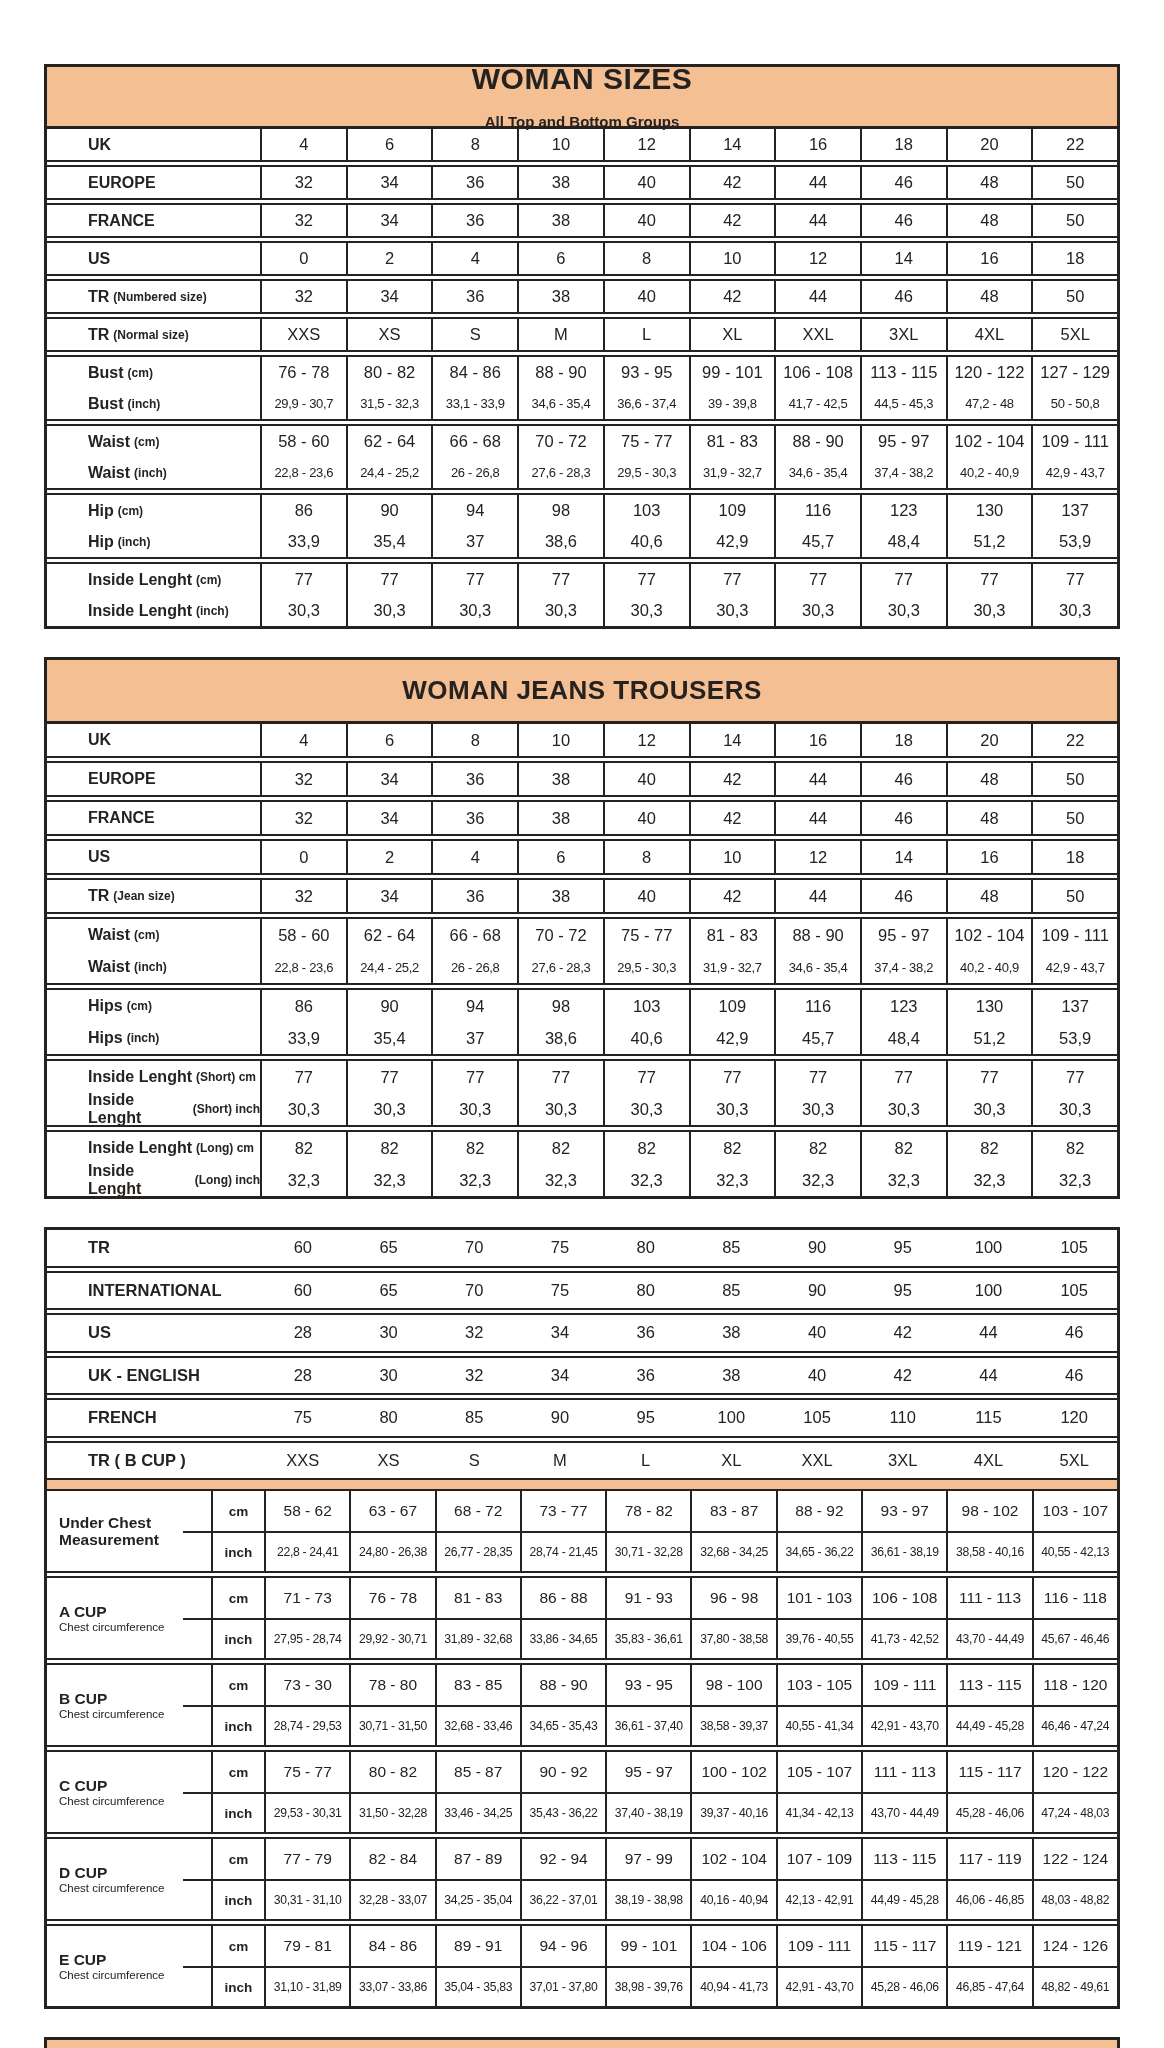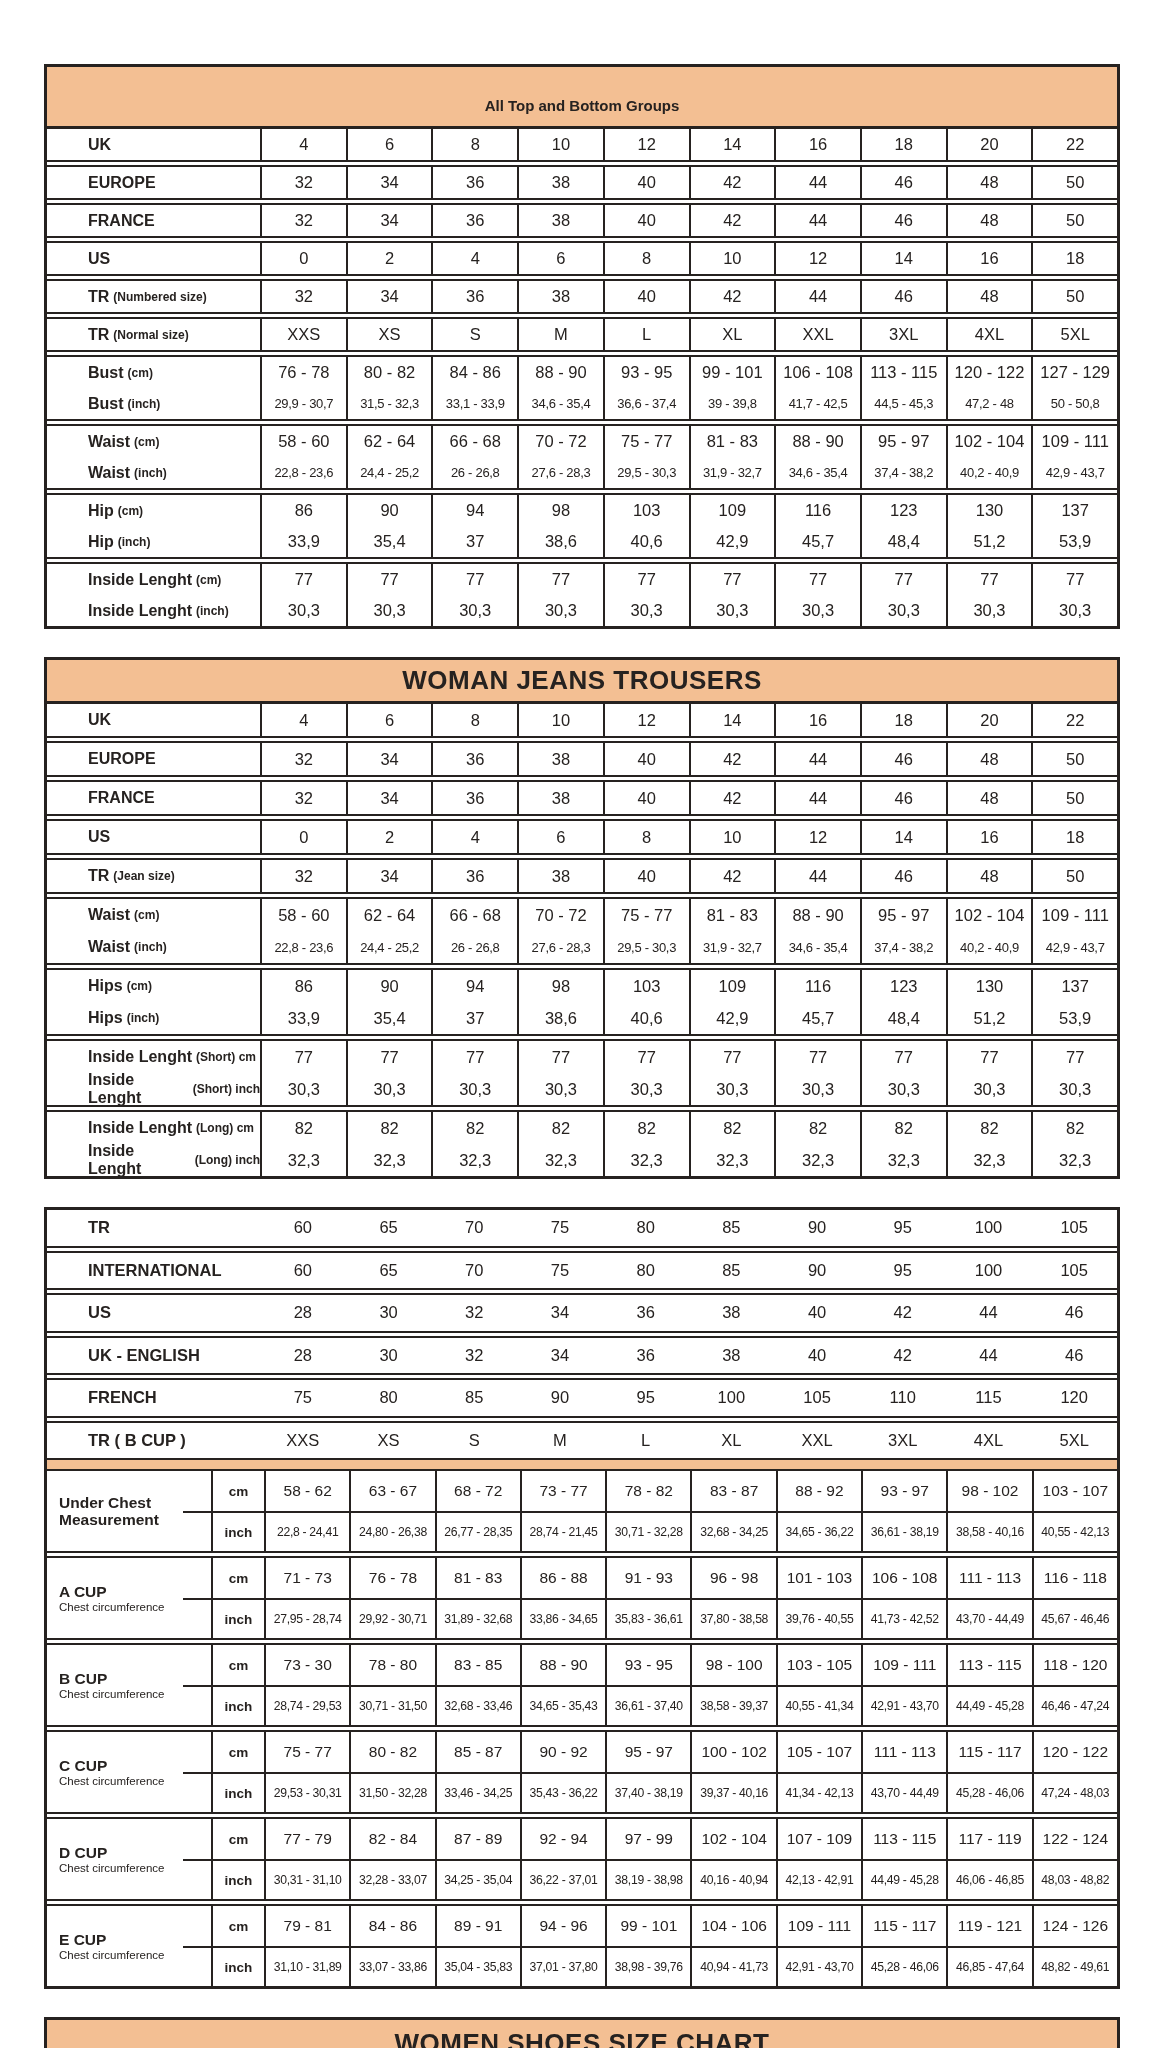--- a/index.html
+++ b/index.html
@@ -8,21 +8,21 @@
   body { width:1164px; min-height:2048px; font-family:"Liberation Sans", sans-serif; color:#262220; }
   .page { padding:64px 44px 40px; }
 
   .tbl { border:3px solid var(--bd); margin-bottom:28px; background:#fff; }
   .tbl-head { background:var(--accent); border-bottom:3px solid var(--bd); text-align:center;
               display:flex; flex-direction:column; justify-content:center; }
   .tbl-title { font-weight:bold; letter-spacing:.5px; line-height:1.05; }
   .tbl-subtitle { font-weight:bold; font-size:15px; margin-top:18px; }
 
   .t1 .tbl-head { height:62px; } .t1 .tbl-title { font-size:30px; }
-  .t2 .tbl-head { height:44px; } .t2 .tbl-title { font-size:26px; }
+  .t2 .tbl-head { height:64px; } .t2 .tbl-title { font-size:26px; }
   .t3 .tbl-head { height:46px; } .t3 .tbl-title { font-size:25px; }
   .t4 .tbl-head { height:50px; } .t4 .tbl-title { font-size:26px; }
 
   .grp { border-bottom:2px solid var(--bd); }
   .grp:last-child { border-bottom:none; }
   .grp + .grp { border-top:2px solid var(--bd); margin-top:3px; }
 
   .row { display:flex; align-items:stretch;padding-left:28px; }
   .cell { display:flex; align-items:center; justify-content:center; border-left:2px solid var(--bd); text-align:center; }
   .cell.label { width:185px; border-left:none; justify-content:flex-start; padding-left:13px;
@@ -60,20 +60,21 @@
   .t4 .grp:nth-of-type(1) .cell.val { font-weight:bold; }
   .t4 .cell.label { font-size:16.5px; }
 </style>
 </head>
 <body>
 
 <div class="page">
 
   <section class="tbl t1">
     <header class="tbl-head">
+      <div class="tbl-title">WOMAN SIZES</div>
       <div class="tbl-subtitle">All Top and Bottom Groups</div>
     </header>
     <div class="tbl-body">
         <div class="grp">
           <div class="row lg">
             <div class="cell label">
               <span>UK</span>
             </div>
             <div class="cell val">4</div>
             <div class="cell val">6</div>

